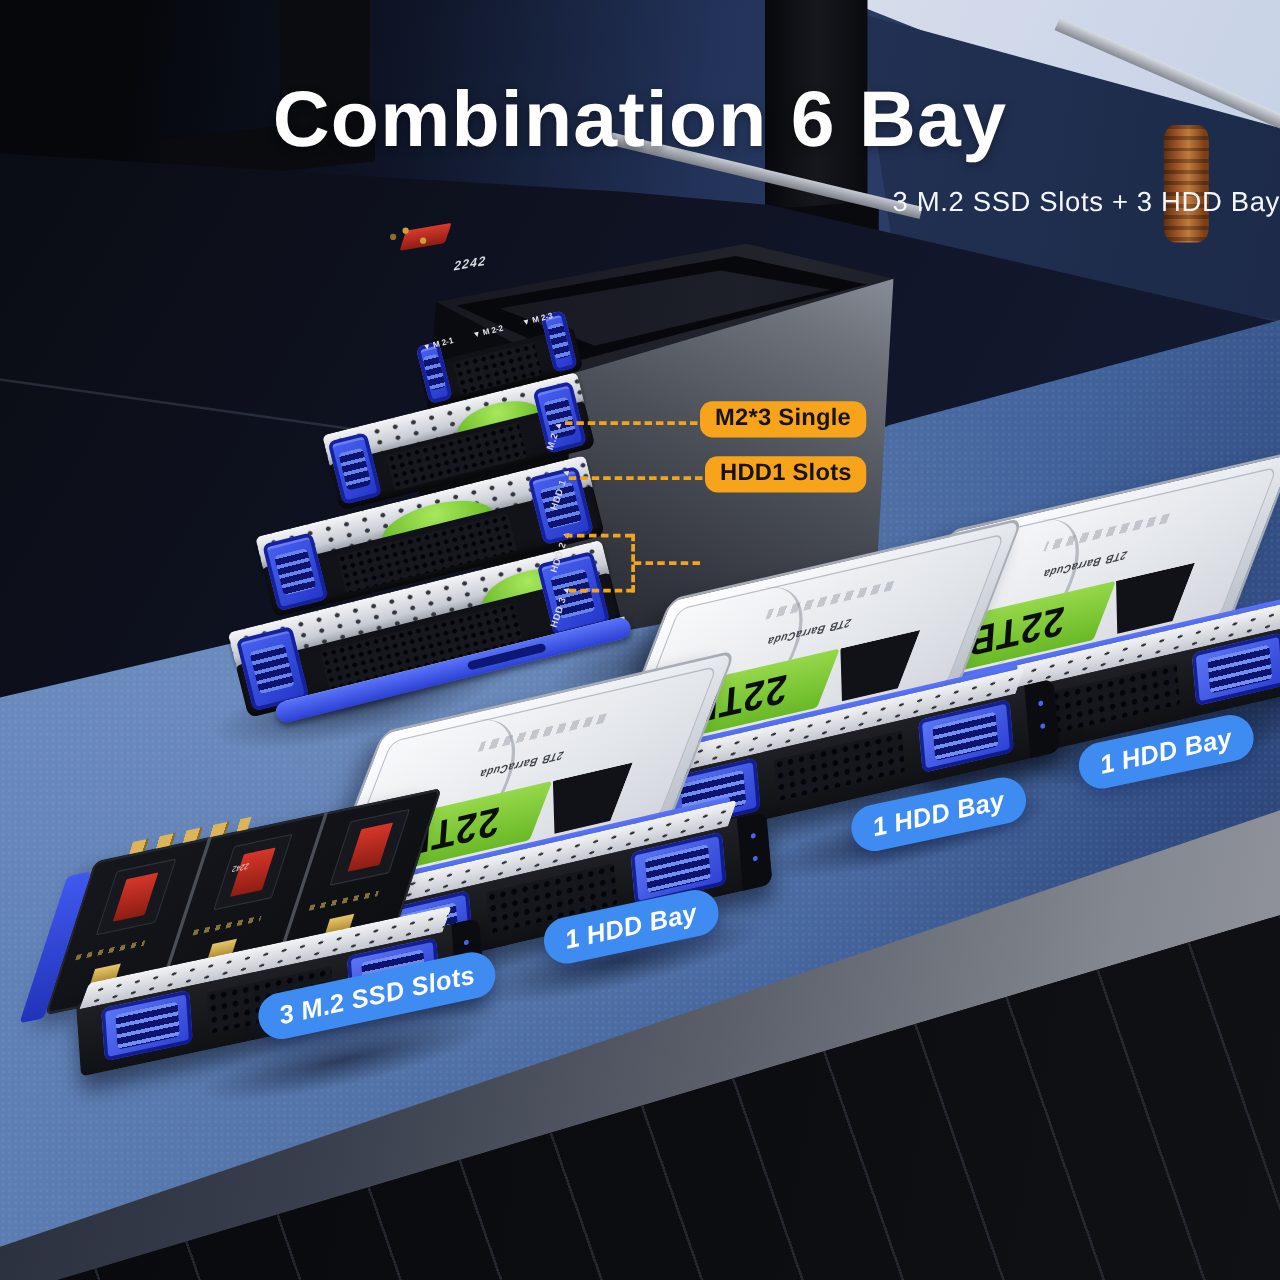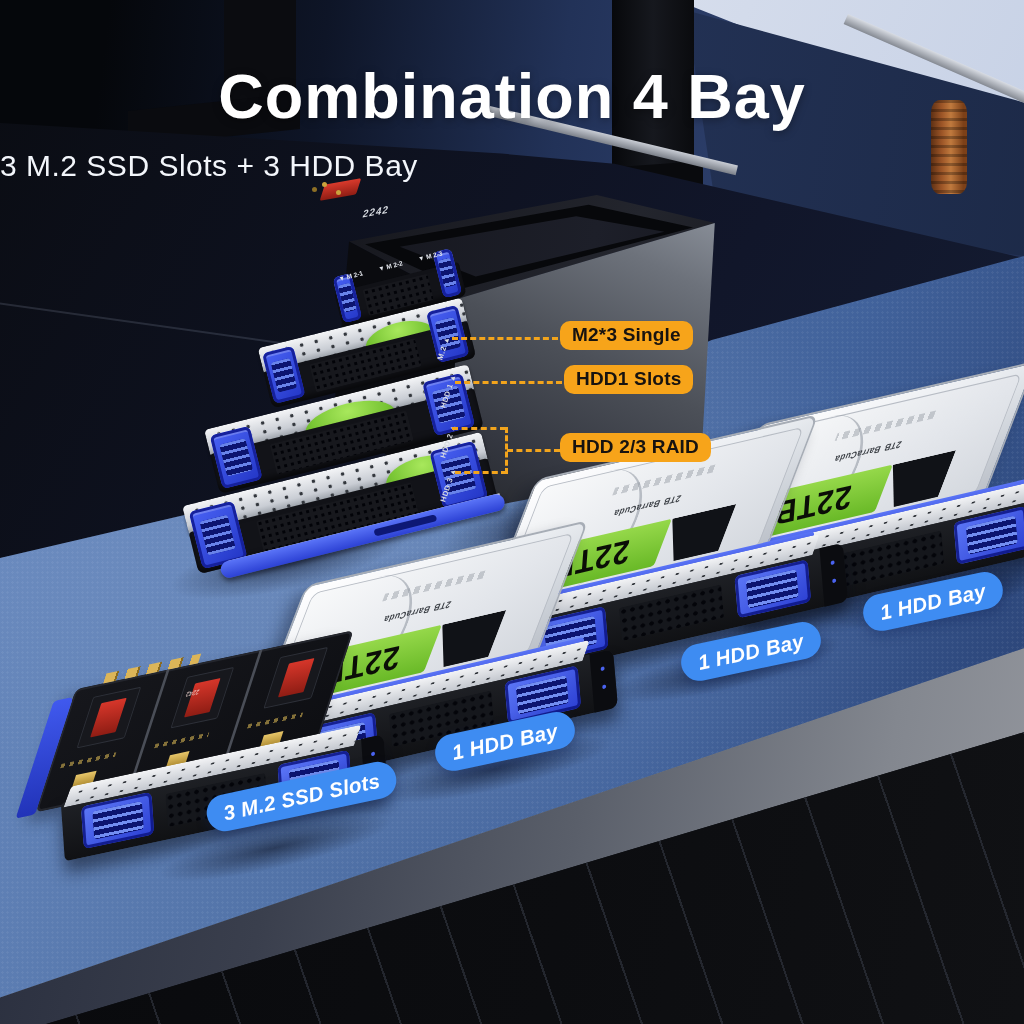--- a/index.html
+++ b/index.html
@@ -42,21 +42,21 @@
   .edge-band{inset:0;clip-path:polygon(0 97.4%,100% 63.3%,100% 71.5%,4.5% 100%,0 100%);
     background:linear-gradient(100deg,#262b3b 5%,#3a3f4d 35%,#5a5f6a 60%,#83878f 85%,#93969d 100%);}
   .floor{inset:0;clip-path:polygon(4.5% 100%,100% 71.5%,100% 100%);
     background:linear-gradient(100deg,#08090c,#0c0d10 60%,#101114);}
   .floor::after{content:"";position:absolute;inset:0;
     background:repeating-linear-gradient(71deg,transparent 0 74px,rgba(48,52,62,.65) 74px 76px);}
 
   
   .title{left:0;right:0;top:60px;text-align:center;color:#fff;font-size:63px;font-weight:700;
     letter-spacing:1px;text-shadow:0 2px 8px rgba(0,0,0,.35);}
-  .subtitle{left:0;right:0;top:149px;text-align:left;color:#f3f6fb;font-size:30px;font-weight:500;
+  .subtitle{left:0;right:0;top:149px;text-align:right;color:#f3f6fb;font-size:22px;font-weight:500;
     letter-spacing:.5px;}
 
   
   .enc{left:322px;top:182px;width:410px;height:350px;}
   .enc > div{position:absolute;inset:0;}
   .enc-top{clip-path:polygon(6.6% 17%,67% 3.7%,95.8% 11.7%,33% 33.4%);
     background:linear-gradient(120deg,#15161c,#23252d 55%,#131419);}
   .enc-rim{clip-path:polygon(10.5% 17.8%,65% 6.5%,90.5% 13%,34% 30.5%);background:#07080b;}
   .enc-board{clip-path:polygon(19% 18.5%,62% 9.8%,83.5% 14.2%,37.5% 27%);
     background:linear-gradient(100deg,#15161d,#1d1f29 60%,#14151c);}
@@ -197,21 +197,21 @@
   <div class="abs monitor-bar"></div>
   <div class="abs monitor-foot"></div>
   <div class="abs mid-edge"></div>
   <div class="abs desk-dark"></div>
   <div class="abs sheen"></div>
   <div class="abs mat"></div>
   <div class="abs mat-line"></div>
   <div class="abs edge-band"></div>
   <div class="abs floor"></div>
 
-  <div class="abs title">Combination 4 Bay</div>
+  <div class="abs title">Combination 6 Bay</div>
   <div class="abs subtitle">3 M.2 SSD Slots + 3 HDD Bay</div>
 
   <div class="shadow" style="left:390px;top:480px;width:340px;height:80px;"></div>
   <div class="shadow" style="left:120px;top:520px;width:340px;height:80px;"></div>
 
   <div class="abs enc">
     <div class="enc-top"></div>
     <div class="enc-rim"></div>
     <div class="enc-board"></div>
     <div class="abs enc-chip" style="position:absolute;"></div>
@@ -369,20 +369,19 @@
 
   <div class="dash-h" style="left:452px;top:337px;width:106px;"></div>
   <div class="dash-h" style="left:455px;top:381px;width:107px;"></div>
   <div class="dash-h" style="left:452px;top:427px;width:54px;"></div>
   <div class="dash-v" style="left:505px;top:427px;height:47px;"></div>
   <div class="dash-h" style="left:455px;top:471px;width:52px;"></div>
   <div class="dash-h" style="left:507px;top:449px;width:53px;"></div>
 
   <div class="call" style="left:560px;top:321px;">M2*3  Single</div>
   <div class="call" style="left:564px;top:365px;">HDD1 Slots</div>
-  <div class="call" style="left:560px;top:433px;">HDD 2/3 RAID</div>
 
   <div class="pill" style="left:205px;top:778px;">3 M.2 SSD Slots</div>
   <div class="pill" style="left:434px;top:723px;">1 HDD Bay</div>
   <div class="pill" style="left:680px;top:633px;">1 HDD Bay</div>
   <div class="pill" style="left:862px;top:583px;">1 HDD Bay</div>
 
 </div>
 
 </body></html>

